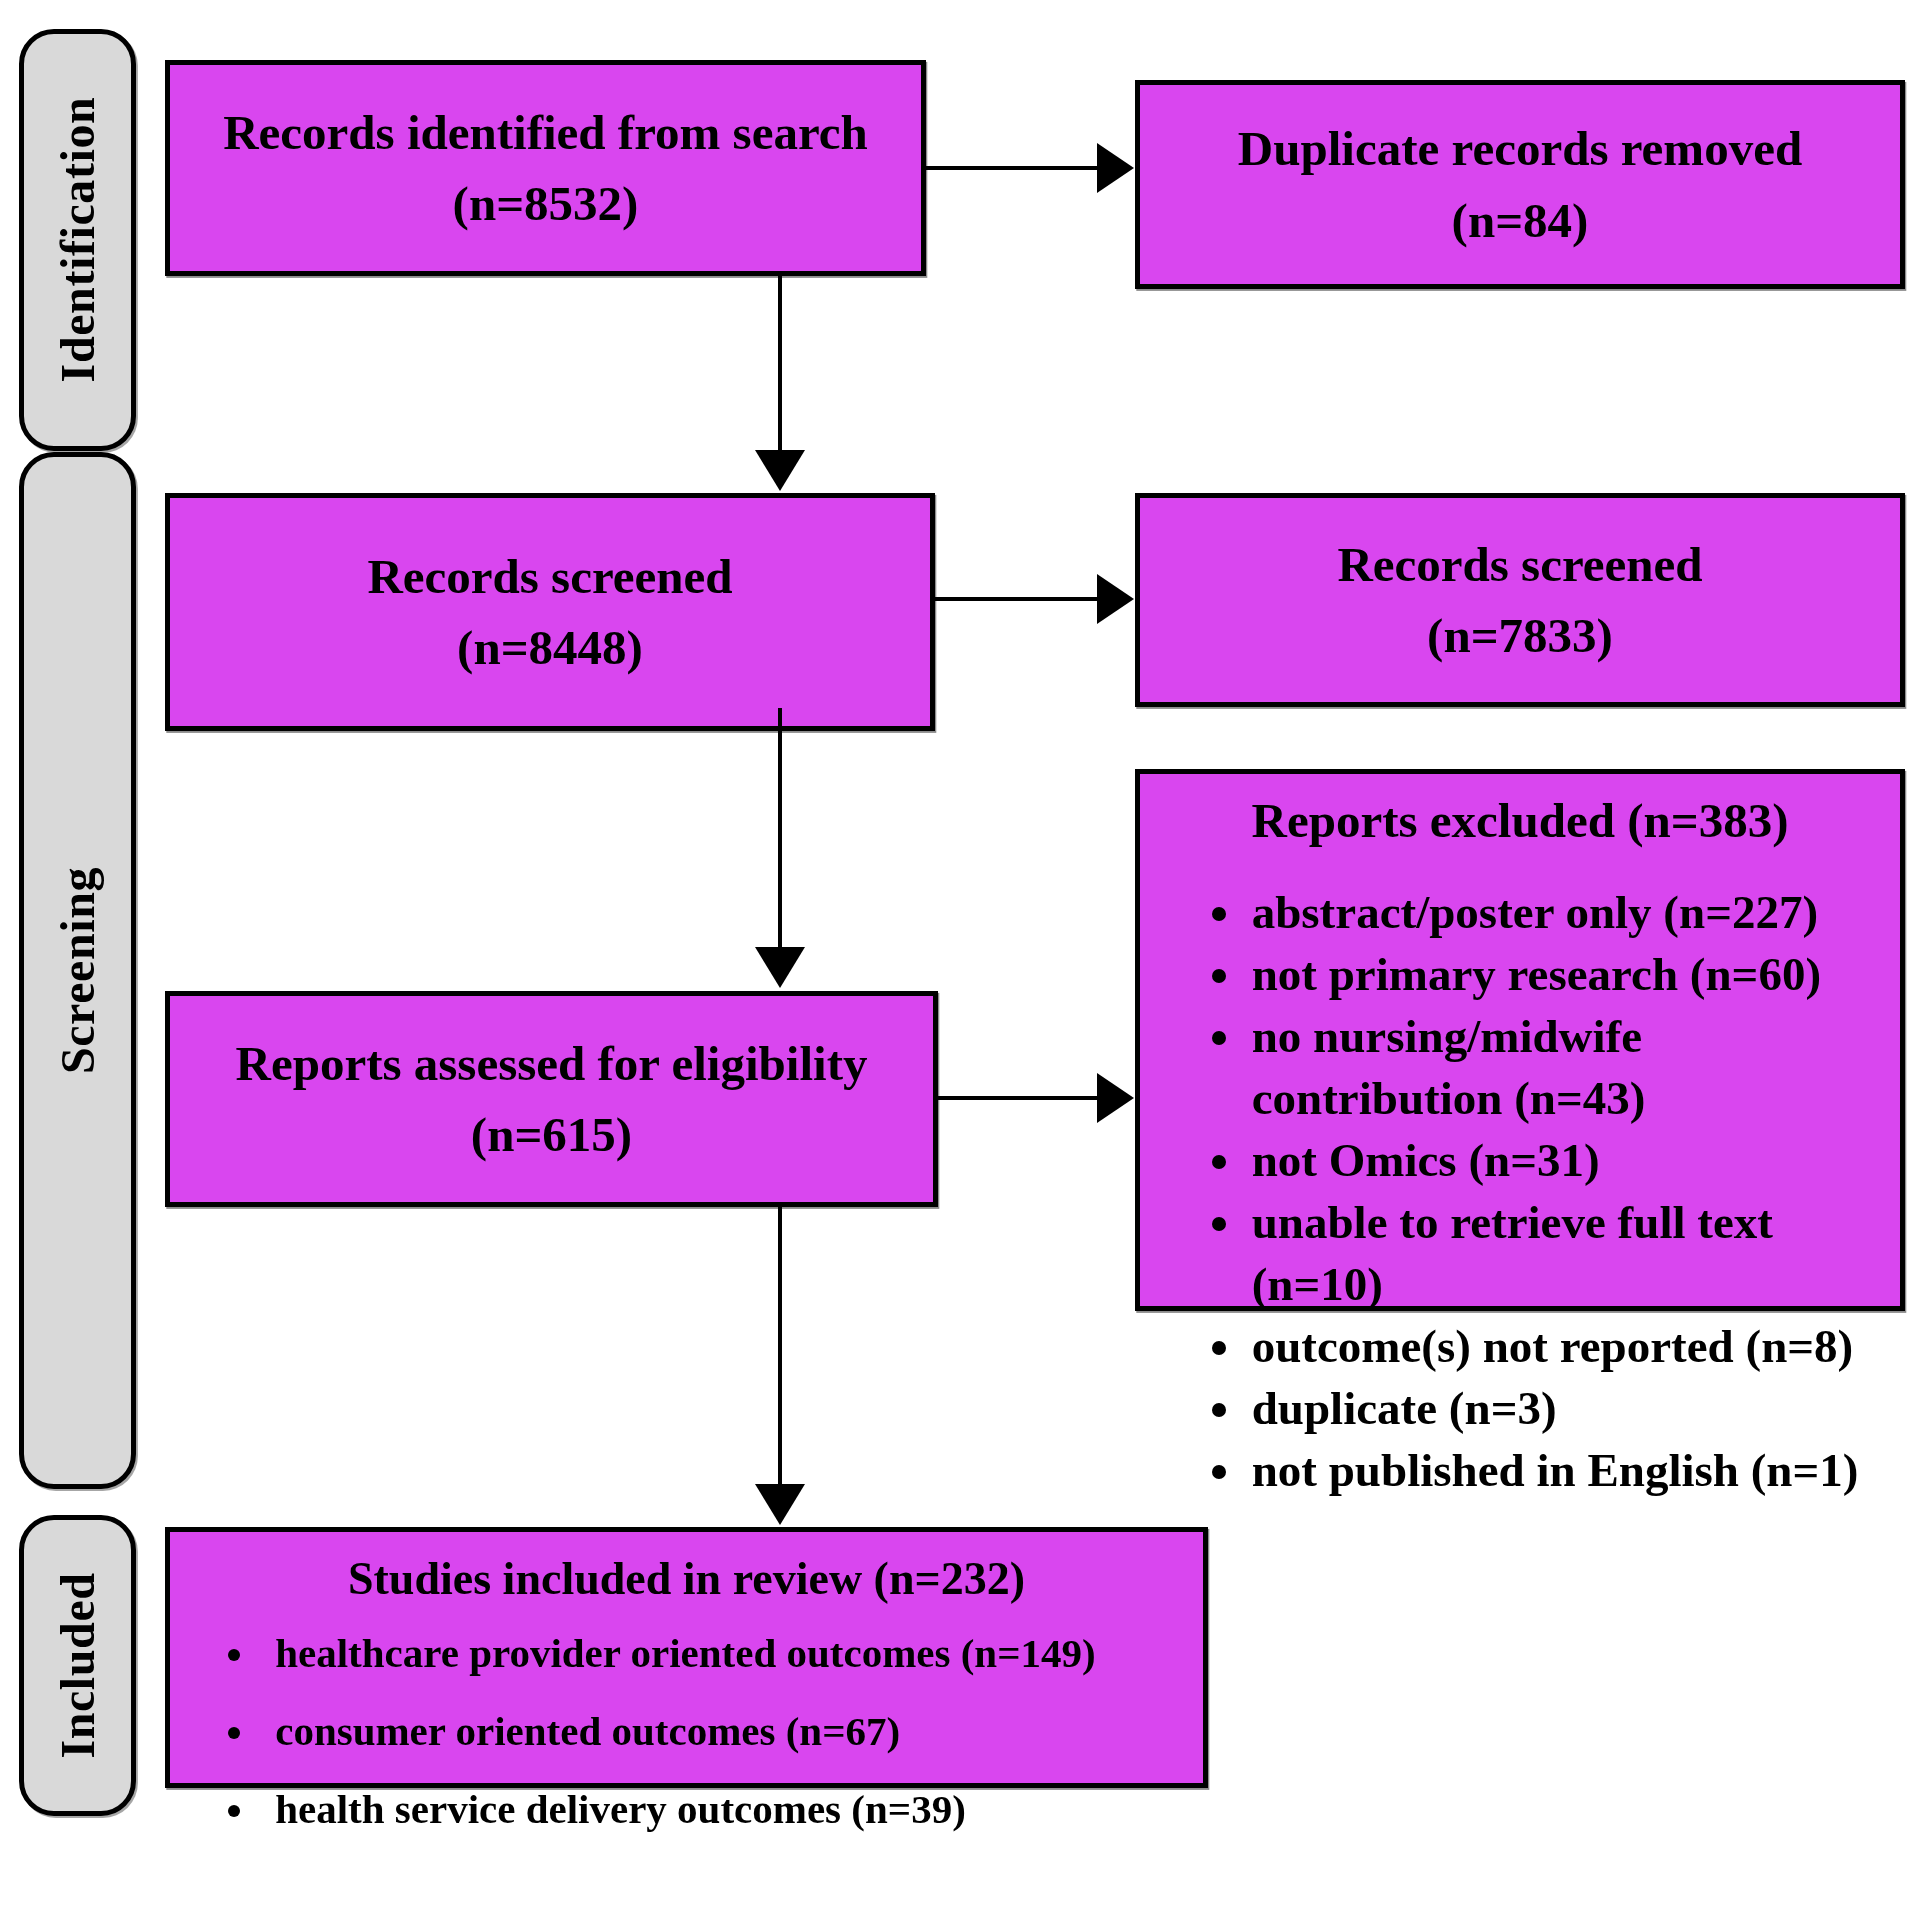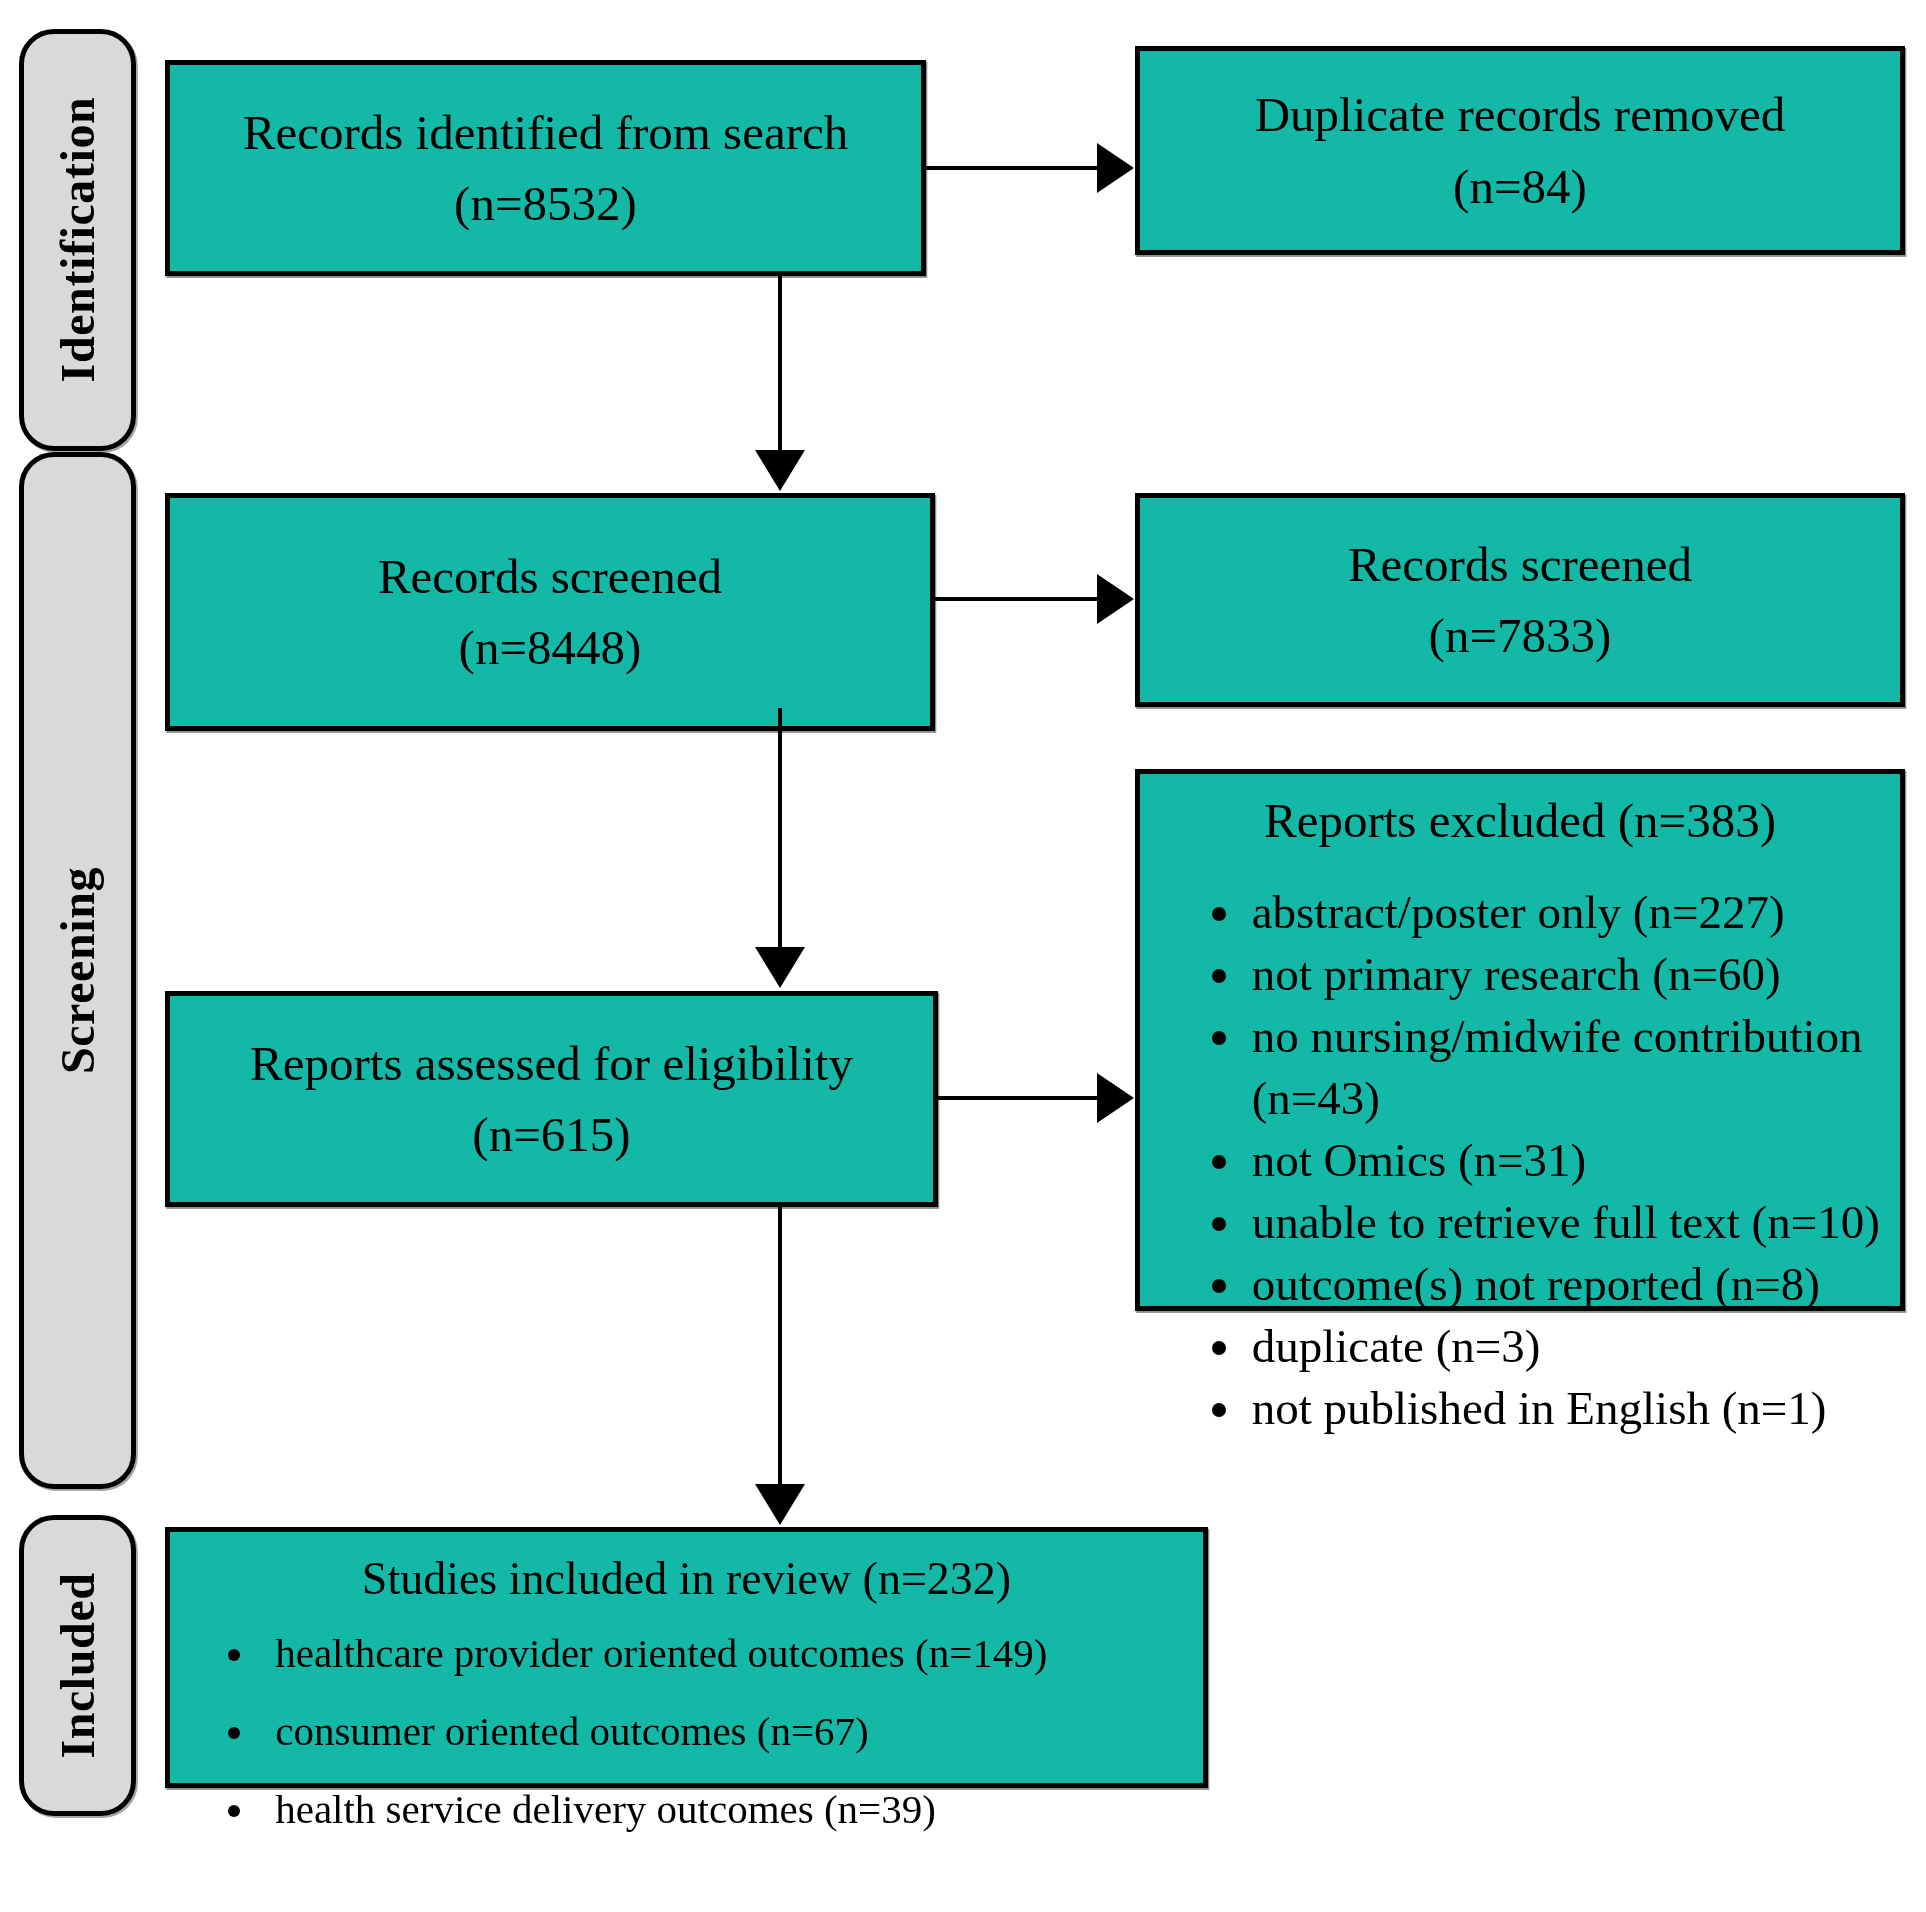--- a/index.html
+++ b/index.html
@@ -39,35 +39,36 @@
     letter-spacing: 0.6px;
   }
   #stage-identification { top: 28.5px;   height: 422px; }
   #stage-screening      { top: 452px;  height: 1037px; }
   #stage-included       { top: 1515px; height: 301px; }
 
   
   .flowbox {
     position: absolute;
     box-sizing: border-box;
-    background: #14b8a6;
+    background: #d946ef;
     border: 5.7px solid #000000;
     box-shadow: 1.3px 1.9px 0 rgba(0,0,0,0.45);
+    font-weight: bold;
   }
   .centerbox {
     display: flex;
     flex-direction: column;
     align-items: center;
     justify-content: center;
     text-align: center;
     font-size: 49px;
     line-height: 1.45;
   }
   #box-identified       { left: 165px;  top: 60px;   width: 761px; height: 216px; }
-  #box-duplicates       { left: 1135px; top: 46px;  width: 770px; height: 209px; }
+  #box-duplicates       { left: 1135px; top: 80px;  width: 770px; height: 209px; }
   #box-screened         { left: 165px;  top: 493px;  width: 770px; height: 238px; }
   #box-records-excluded { left: 1135px; top: 493px;  width: 770px; height: 214px; }
   #box-assessed         { left: 165px;  top: 991px; width: 773px; height: 216px; }
   #box-reports-excluded { left: 1135px; top: 769px; width: 770px; height: 542px; padding: 18px 12.7px 6.3px 12.7px; }
   #box-included-studies { left: 165px;  top: 1527px; width: 1043px; height: 261px; padding: 19px 12.7px 6.3px 12.7px; }
 
   .box-title {
     display: block;
     text-align: center;
     font-size: 49px;

